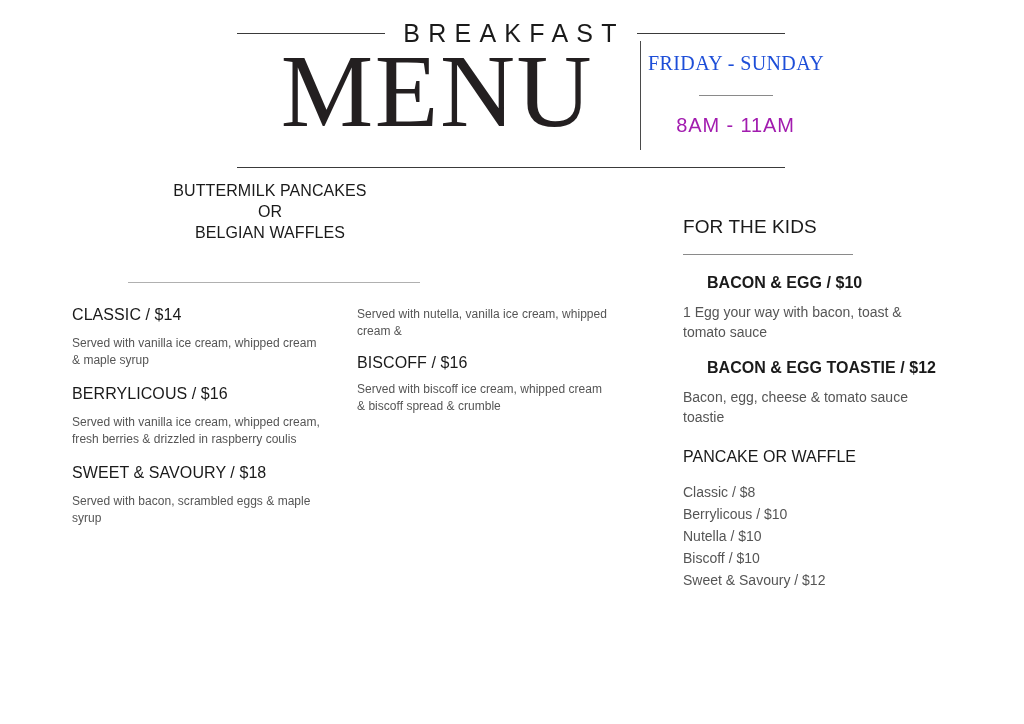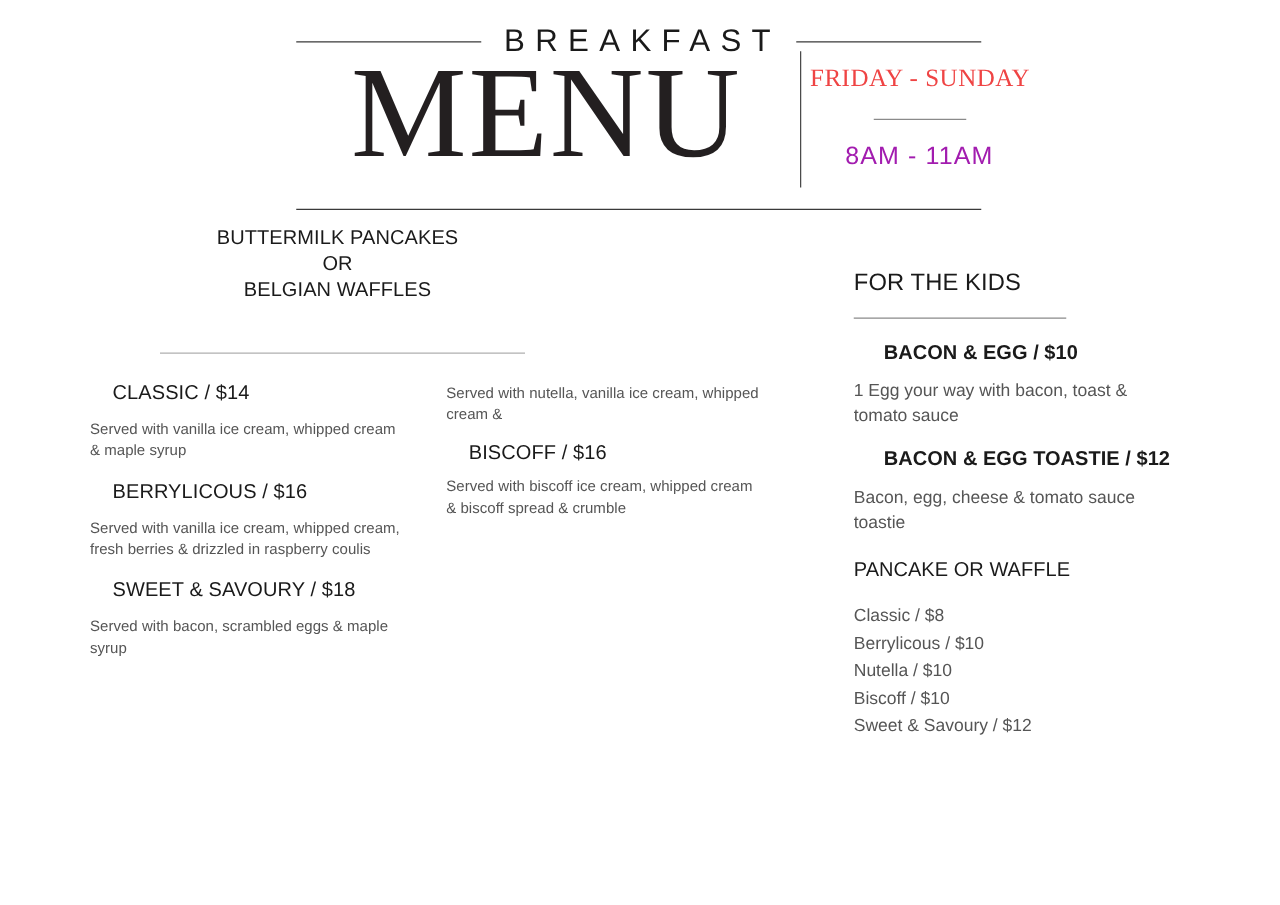--- a/index.html
+++ b/index.html
@@ -35,21 +35,21 @@
   }
 
   .vdivider {
     position:absolute; left:640px; top:41px;
     width:1px; height:109px; background:#4a4a4a;
   }
 
   .hours-block { position:absolute; left:648px; top:52px; width:175px; text-align:center; }
   .hours-days {
     font-family:"Liberation Serif", serif;
-    font-size:20px; letter-spacing:0.02em; color:#ef4444; white-space:nowrap;
+    font-size:20px; letter-spacing:0.02em; color:#1d4ed8; white-space:nowrap;
   }
   .hours-rule { width:74px; height:1px; background:#8a8a8a; margin:20px auto 18px; }
   .hours-time {
     font-size:20px; letter-spacing:0.045em; color:#a21caf; white-space:nowrap;
   }
 
   .header-rule {
     position:absolute; left:237px; top:167px;
     width:548px; height:1px; background:#3a3a3a;
   }
@@ -68,21 +68,21 @@
     width:292px; height:1px; background:#b0b0b0;
   }
 
   
   .col-left  { position:absolute; left:72px;  top:306px; width:250px; }
   .col-mid   { position:absolute; left:357px; top:306px; width:255px; }
 
   .item { margin-bottom:16px; }
   .item-name {
     font-size:16px; font-weight:400; letter-spacing:0.005em;
-    color:#1a1a1a; margin-bottom:11px;margin-left:18px;
+    color:#1a1a1a; margin-bottom:11px;
   }
   .item-desc {
     font-size:12px; line-height:1.42; color:#555555; letter-spacing:0.002em;
   }
   .col-mid .item { margin-bottom:14px; }
   .col-mid .item-name { margin-bottom:9px; }
 
   
   .col-kids { position:absolute; left:683px; top:216px; width:250px; }
   .kids-title {

